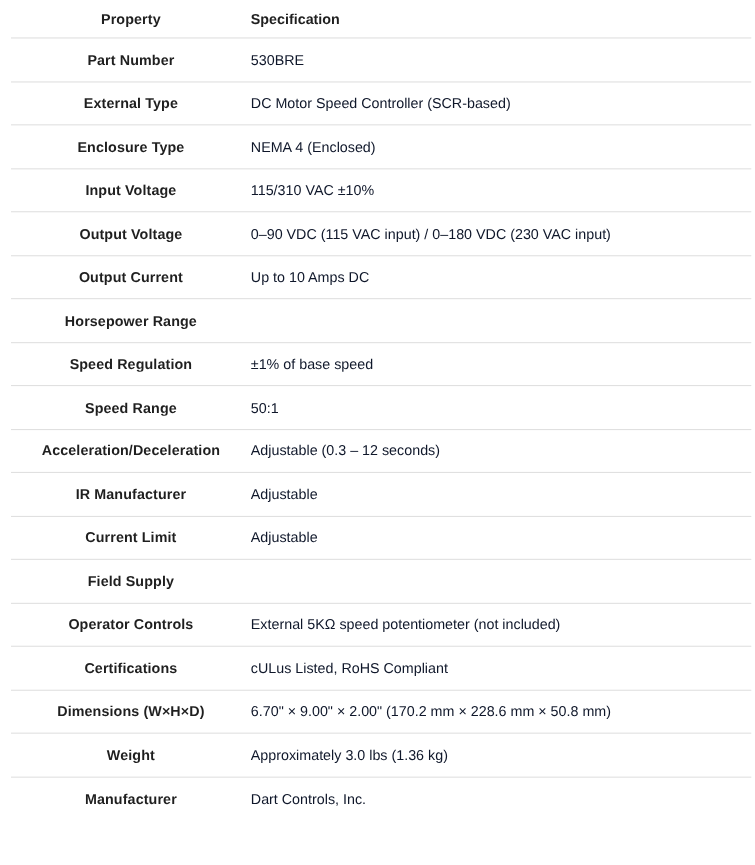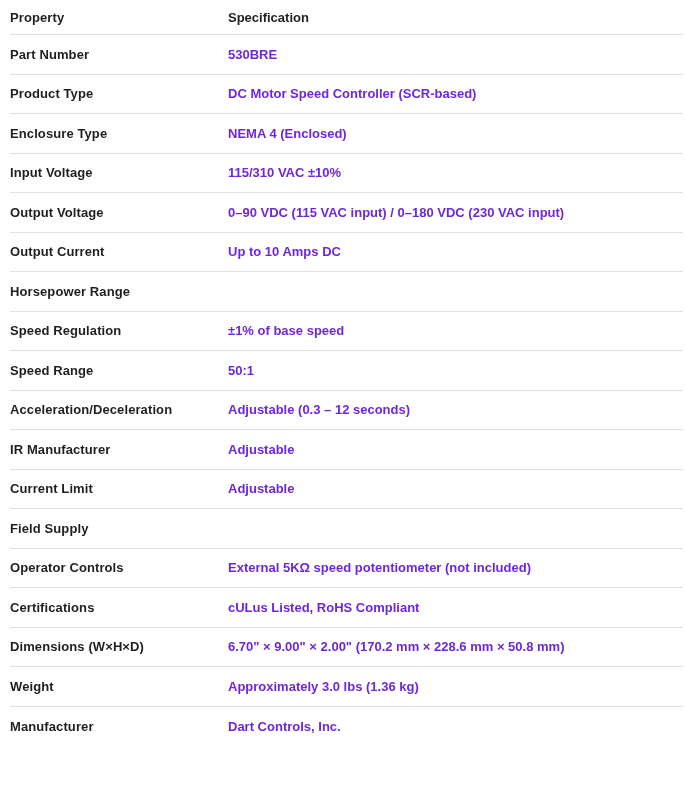--- a/index.html
+++ b/index.html
@@ -35,25 +35,26 @@
   .cell {
     white-space: nowrap;
     overflow: hidden;
   }
   .prop {
     width: 218px;
     flex: 0 0 218px;
     font-weight: 700;
     color: #1f1f1f;
     letter-spacing: 0.1px;
+    text-align: center;
   }
   .spec {
     flex: 1 1 auto;
-    font-weight: 700;
-    color: #6d28d9;
+    font-weight: 400;
+    color: #0f172a;
   }
   .header-row .prop,
   .header-row .spec {
     font-weight: 700;
     color: #1f1f1f;
   }
 </style>
 </head>
 <body>
 
@@ -62,21 +63,21 @@
     <div class="cell prop">Property</div>
     <div class="cell spec">Specification</div>
   </div>
   <div id="rows">
   <div class="row">
     <div class="cell prop">Part Number</div>
     <div class="cell spec">530BRE</div>
   </div>
 
   <div class="row">
-    <div class="cell prop">Product Type</div>
+    <div class="cell prop">External Type</div>
     <div class="cell spec">DC Motor Speed Controller (SCR-based)</div>
   </div>
 
 
   <div class="row">
     <div class="cell prop">Enclosure Type</div>
     <div class="cell spec">NEMA 4 (Enclosed)</div>
   </div>
 
   <div class="row">

